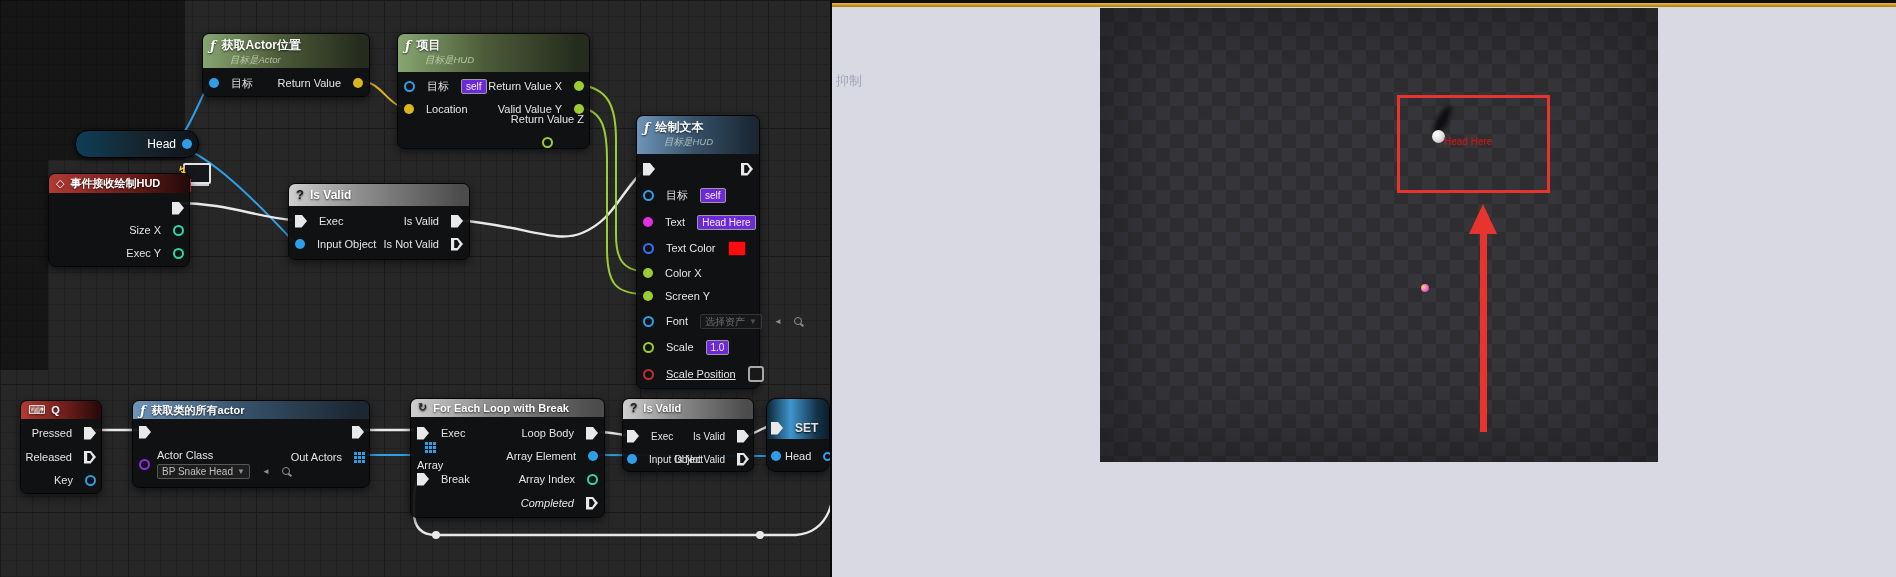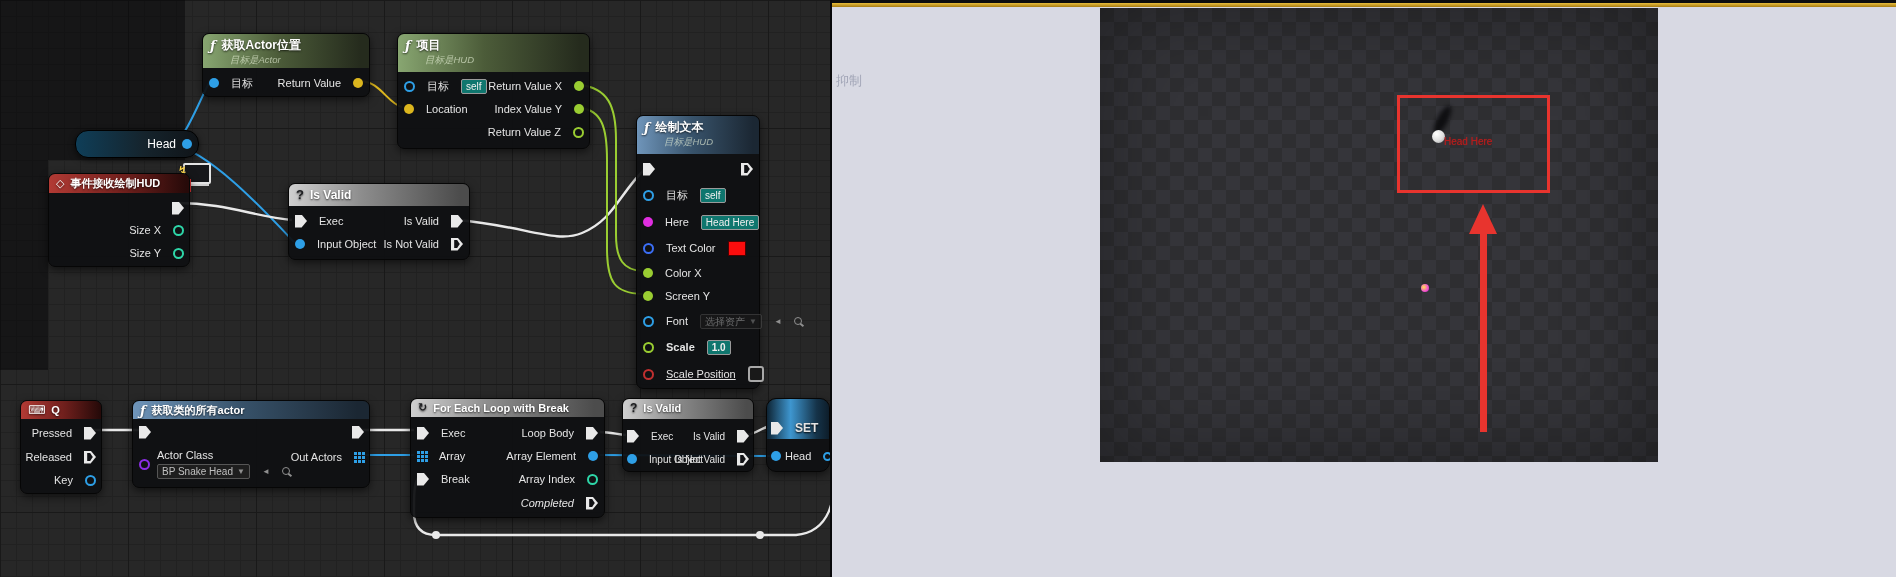--- a/index.html
+++ b/index.html
@@ -38,21 +38,21 @@
      font-size:11px;color:#e4e4e4;white-space:nowrap;}
   .rr{justify-content:flex-end;margin-left:40px;}
   .pind{width:10px;height:10px;border-radius:50%;flex:none;}
   .pinr{width:9px;height:9px;border-radius:50%;border:2.5px solid #fff;
         box-sizing:border-box;background:transparent;flex:none;width:11px;height:11px;}
   .xp{width:12px;height:13px;position:relative;flex:none;}
   .xp::before{content:"";position:absolute;inset:0;background:#e9e9e9;
       clip-path:polygon(0 0,55% 0,100% 50%,55% 100%,0 100%);}
   .xp.h::after{content:"";position:absolute;inset:2.6px 3.2px;background:#111215;
       clip-path:polygon(0 0,52% 0,100% 50%,52% 100%,0 100%);}
-  .vbox{border:1px solid #9a9a9a;border-radius:2px;background:#0f766e;color:#efefef;
+  .vbox{border:1px solid #9a9a9a;border-radius:2px;background:#6d28d9;color:#efefef;
         font-size:10px;line-height:13px;height:13px;padding:0 4px;}
   .swatch{width:16px;height:13px;background:#fb0d0d;border:1px solid #4d0000;flex:none;}
   .chk{width:12px;height:12px;border:2px solid #a8a8a8;border-radius:3px;background:#191919;flex:none;}
   .ddl{display:flex;align-items:center;gap:4px;background:#1e1e1e;border:1px solid #565656;
        border-radius:2px;color:#c0c0c0;font-size:10px;height:13px;line-height:13px;padding:0 4px;}
   .ddl.dim{opacity:.5;}
   .ico-s{font-size:8px;color:#8f8f8f;flex:none;}
   .mag{width:6px;height:6px;border:1.6px solid #8f8f8f;border-radius:50%;position:relative;flex:none;}
   .mag::after{content:"";position:absolute;width:4px;height:1.6px;background:#8f8f8f;
       right:-3.5px;bottom:-1.5px;transform:rotate(38deg);}
@@ -160,45 +160,45 @@
       </div>
       <div class="r" style="left:6px;top:67px;">
         <span class="pind" style="background:#dcb61e;"></span>
         <span>Location</span>
       </div>
       <div class="r rr" style="right:5px;top:44px;">
         <span>Return Value X</span>
         <span class="pind" style="background:#9acd32;"></span>
       </div>
       <div class="r rr" style="right:5px;top:67px;">
-        <span>Index Value Y</span>
+        <span>Valid Value Y</span>
         <span class="pind" style="background:#9acd32;"></span>
       </div>
-      <div class="r rr" style="right:5px;top:90px;">
+      <div class="r rr" style="right:5px;top:98px;flex-direction:column;">
         <span>Return Value Z</span>
         <span class="pinr" style="border-color:#9acd32;"></span>
       </div>
     </div>
 
     <div class="node" style="left:48px;top:173px;width:140px;height:92px;">
       <div class="nhead g-red" style="height:19px;padding-top:2px;">
         <div class="t" style="font-size:11px;">
             <span>◇</span>
           <span>事件接收绘制HUD</span>
           </div>
       </div>
       <div class="r rr" style="right:5px;top:26px;">
         <span class="xp"></span>
       </div>
       <div class="r rr" style="right:5px;top:48px;">
         <span>Size X</span>
         <span class="pinr" style="border-color:#2ed6a8;"></span>
       </div>
       <div class="r rr" style="right:5px;top:71px;">
-        <span>Size Y</span>
+        <span>Exec Y</span>
         <span class="pinr" style="border-color:#2ed6a8;"></span>
       </div>
     </div>
 
     <div class="node" style="left:288px;top:183px;width:180px;height:75px;">
       <div class="nhead g-gray" style="height:22px;padding-top:3px;">
         <div class="t">
             <span style="color:#1c1d20;font-size:13px;">?</span>
           <span>Is Valid</span>
           </div>
@@ -235,21 +235,21 @@
       <div class="r rr" style="right:6px;top:45px;">
         <span class="xp h"></span>
       </div>
       <div class="r" style="left:6px;top:71px;">
         <span class="pinr" style="border-color:#2e9fe6;"></span>
         <span>目标</span>
         <span class="vbox">self</span>
       </div>
       <div class="r" style="left:6px;top:98px;">
         <span class="pind" style="background:#e02ee0;"></span>
-        <span>Here</span>
+        <span>Text</span>
         <span class="vbox">Head Here</span>
       </div>
       <div class="r" style="left:6px;top:124px;">
         <span class="pinr" style="border-color:#3b6ef5;"></span>
         <span>Text Color</span>
         <span class="swatch"></span>
       </div>
       <div class="r" style="left:6px;top:149px;">
         <span class="pind" style="background:#9acd32;"></span>
         <span>Color X</span>
@@ -261,21 +261,21 @@
       <div class="r" style="left:6px;top:197px;">
         <span class="pinr" style="border-color:#2e9fe6;"></span>
         <span>Font</span>
         <span class="ddl dim">
           <span>选择资产</span>
           <span class="ico-s">▼</span>
         </span>
         <span class="ico-s">◄</span>
         <span class="mag"></span>
       </div>
-      <div class="r" style="left:6px;top:223px;font-weight:bold;">
+      <div class="r" style="left:6px;top:223px;">
         <span class="pinr" style="border-color:#9acd32;"></span>
         <span>Scale</span>
         <span class="vbox">1.0</span>
       </div>
       <div class="r" style="left:6px;top:250px;text-decoration:underline;">
         <span class="pinr" style="border-color:#c03030;"></span>
         <span>Scale Position</span>
         <span class="chk"></span>
       </div>
     </div>
@@ -338,21 +338,21 @@
       <div class="nhead g-gray" style="height:18px;padding-top:2px;">
         <div class="t" style="font-size:11px;">
             <span style="color:#1c1d20;">↻</span>
           <span>For Each Loop with Break</span>
           </div>
       </div>
       <div class="r" style="left:6px;top:26px;">
         <span class="xp"></span>
         <span>Exec</span>
       </div>
-      <div class="r" style="left:6px;top:49px;">
+      <div class="r" style="left:6px;top:49px;flex-direction:column;">
         <span class="gridpin"></span>
         <span>Array</span>
       </div>
       <div class="r" style="left:6px;top:72px;">
         <span class="xp"></span>
         <span>Break</span>
       </div>
       <div class="r rr" style="right:6px;top:26px;">
         <span>Loop Body</span>
         <span class="xp"></span>

